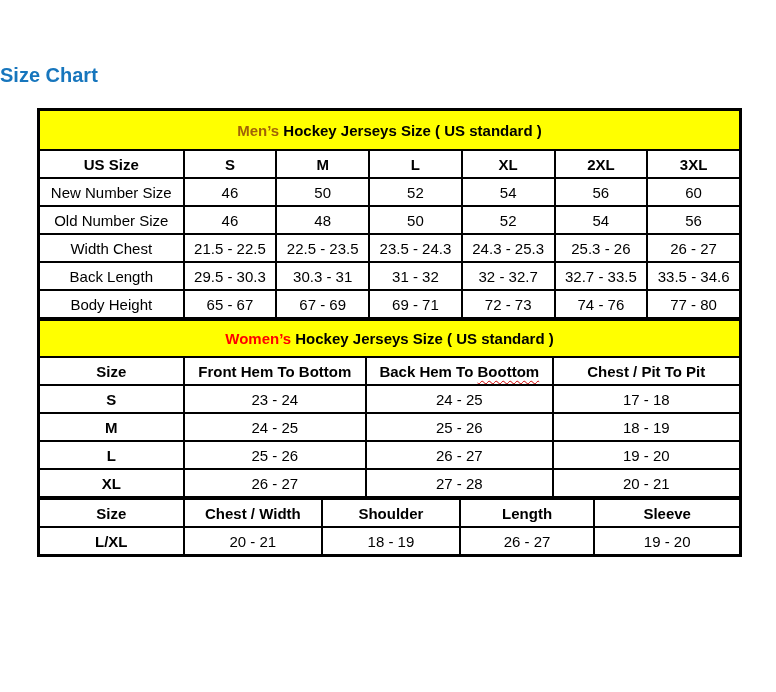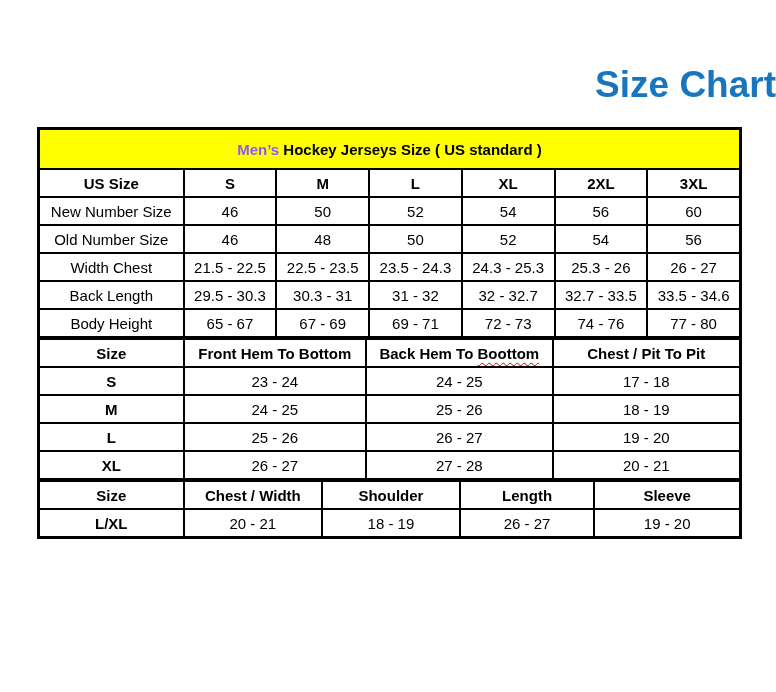--- a/index.html
+++ b/index.html
@@ -12,22 +12,22 @@
   .page {
     width: 776px;
     height: 692px;
     background: #ffffff;
     position: relative;
     box-sizing: border-box;
   }
   .page-title {
     margin: 0;
     padding-top: 64px;
-    text-align: right;
-    font-size: 37px;
+    text-align: left;
+    font-size: 20px;
     font-weight: bold;
     letter-spacing: 0px;
   }
   .tables-wrap {
     width: 703px;
     margin: 21px 0 0 37px;
     border: 1px solid #000000;
   }
   table.size-table {
     width: 100%;
@@ -77,21 +77,21 @@
           <col style="width: 20.6259%;">
           <col style="width: 13.229%;">
           <col style="width: 13.229%;">
           <col style="width: 13.229%;">
           <col style="width: 13.229%;">
           <col style="width: 13.229%;">
           <col style="width: 13.229%;">
         </colgroup>
         <tbody>
           <tr>
-            <td colspan="7" class="band" style="background: rgb(255, 255, 0);"><span style="color: #8b5cf6;">Men’s</span> Hockey Jerseys Size ( US standard )</td>
+            <td colspan="7" class="band" style="background: rgb(255, 255, 0);"><span style="color: #a16207;">Men’s</span> Hockey Jerseys Size ( US standard )</td>
           </tr>
           <tr class="head-row">
             <th>US Size</th>
             <th>S</th>
             <th>M</th>
             <th>L</th>
             <th>XL</th>
             <th>2XL</th>
             <th>3XL</th>
           </tr>
@@ -143,20 +143,23 @@
         </tbody>
       </table>
     <table class="size-table" data-section="1">
         <colgroup>
           <col style="width: 20.6259%;">
           <col style="width: 26.0313%;">
           <col style="width: 26.6003%;">
           <col style="width: 26.7425%;">
         </colgroup>
         <tbody>
+          <tr>
+            <td colspan="4" class="band" style="background: rgb(255, 255, 0);"><span style="color: rgb(255, 0, 0);">Women’s</span> Hockey Jerseys Size ( US standard )</td>
+          </tr>
           <tr class="head-row">
             <th>Size</th>
             <th>Front Hem To Bottom</th>
             <th>Back Hem To <span class="wavy">Boottom</span></th>
             <th>Chest / Pit To Pit</th>
           </tr>
           <tr class="body-row">
             <td class="lbl bold">S</td>
             <td>23 - 24</td>
             <td>24 - 25</td>

